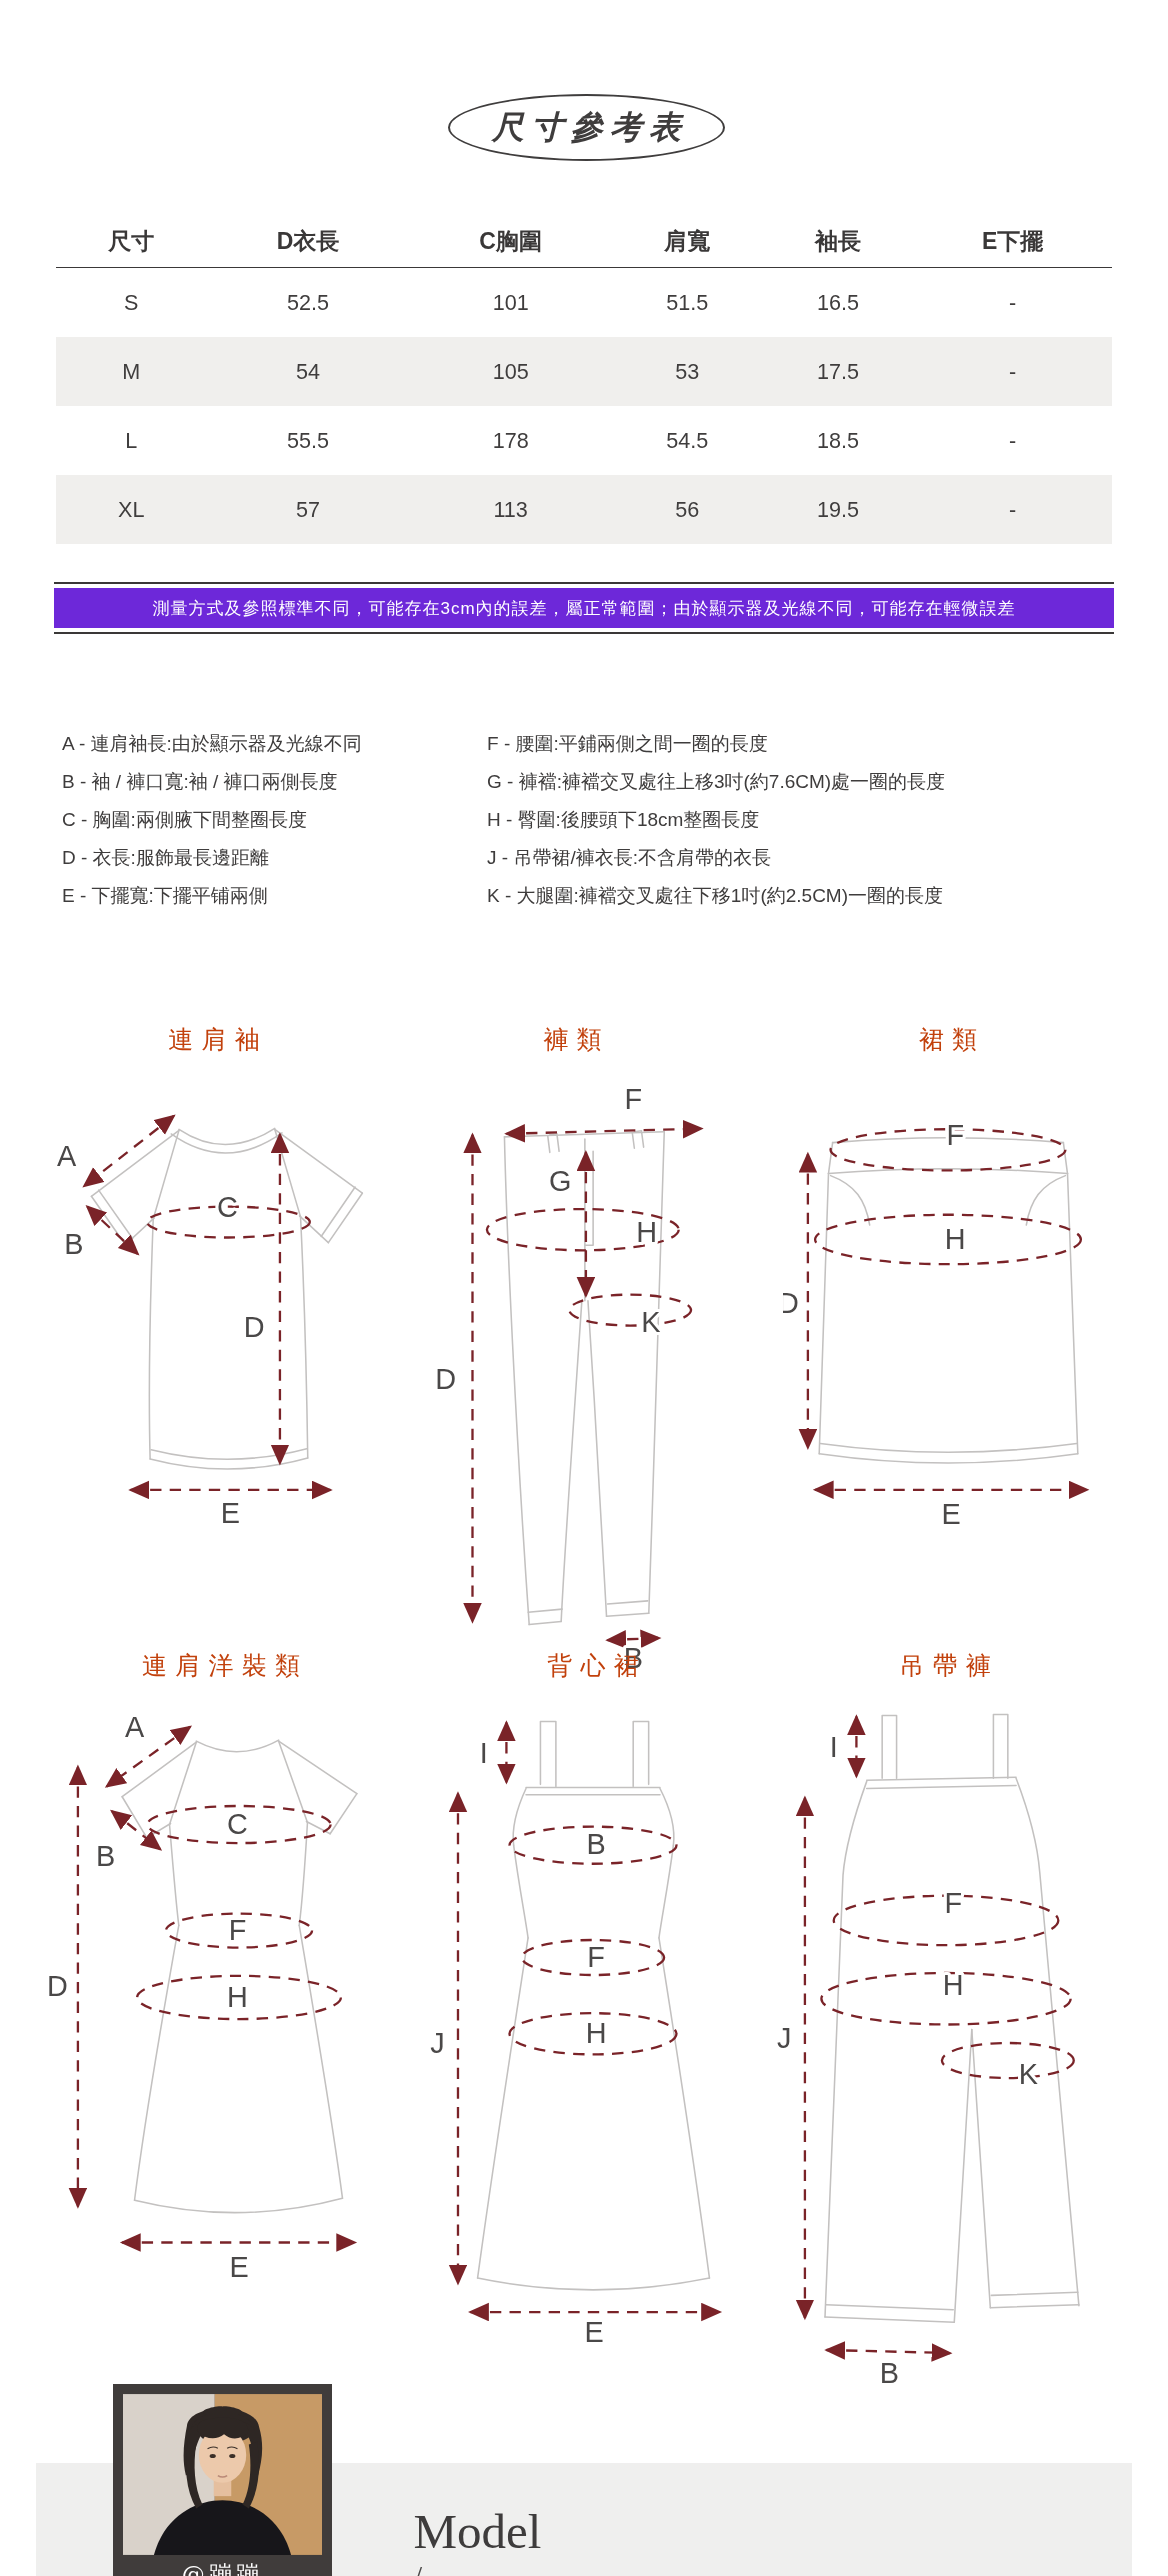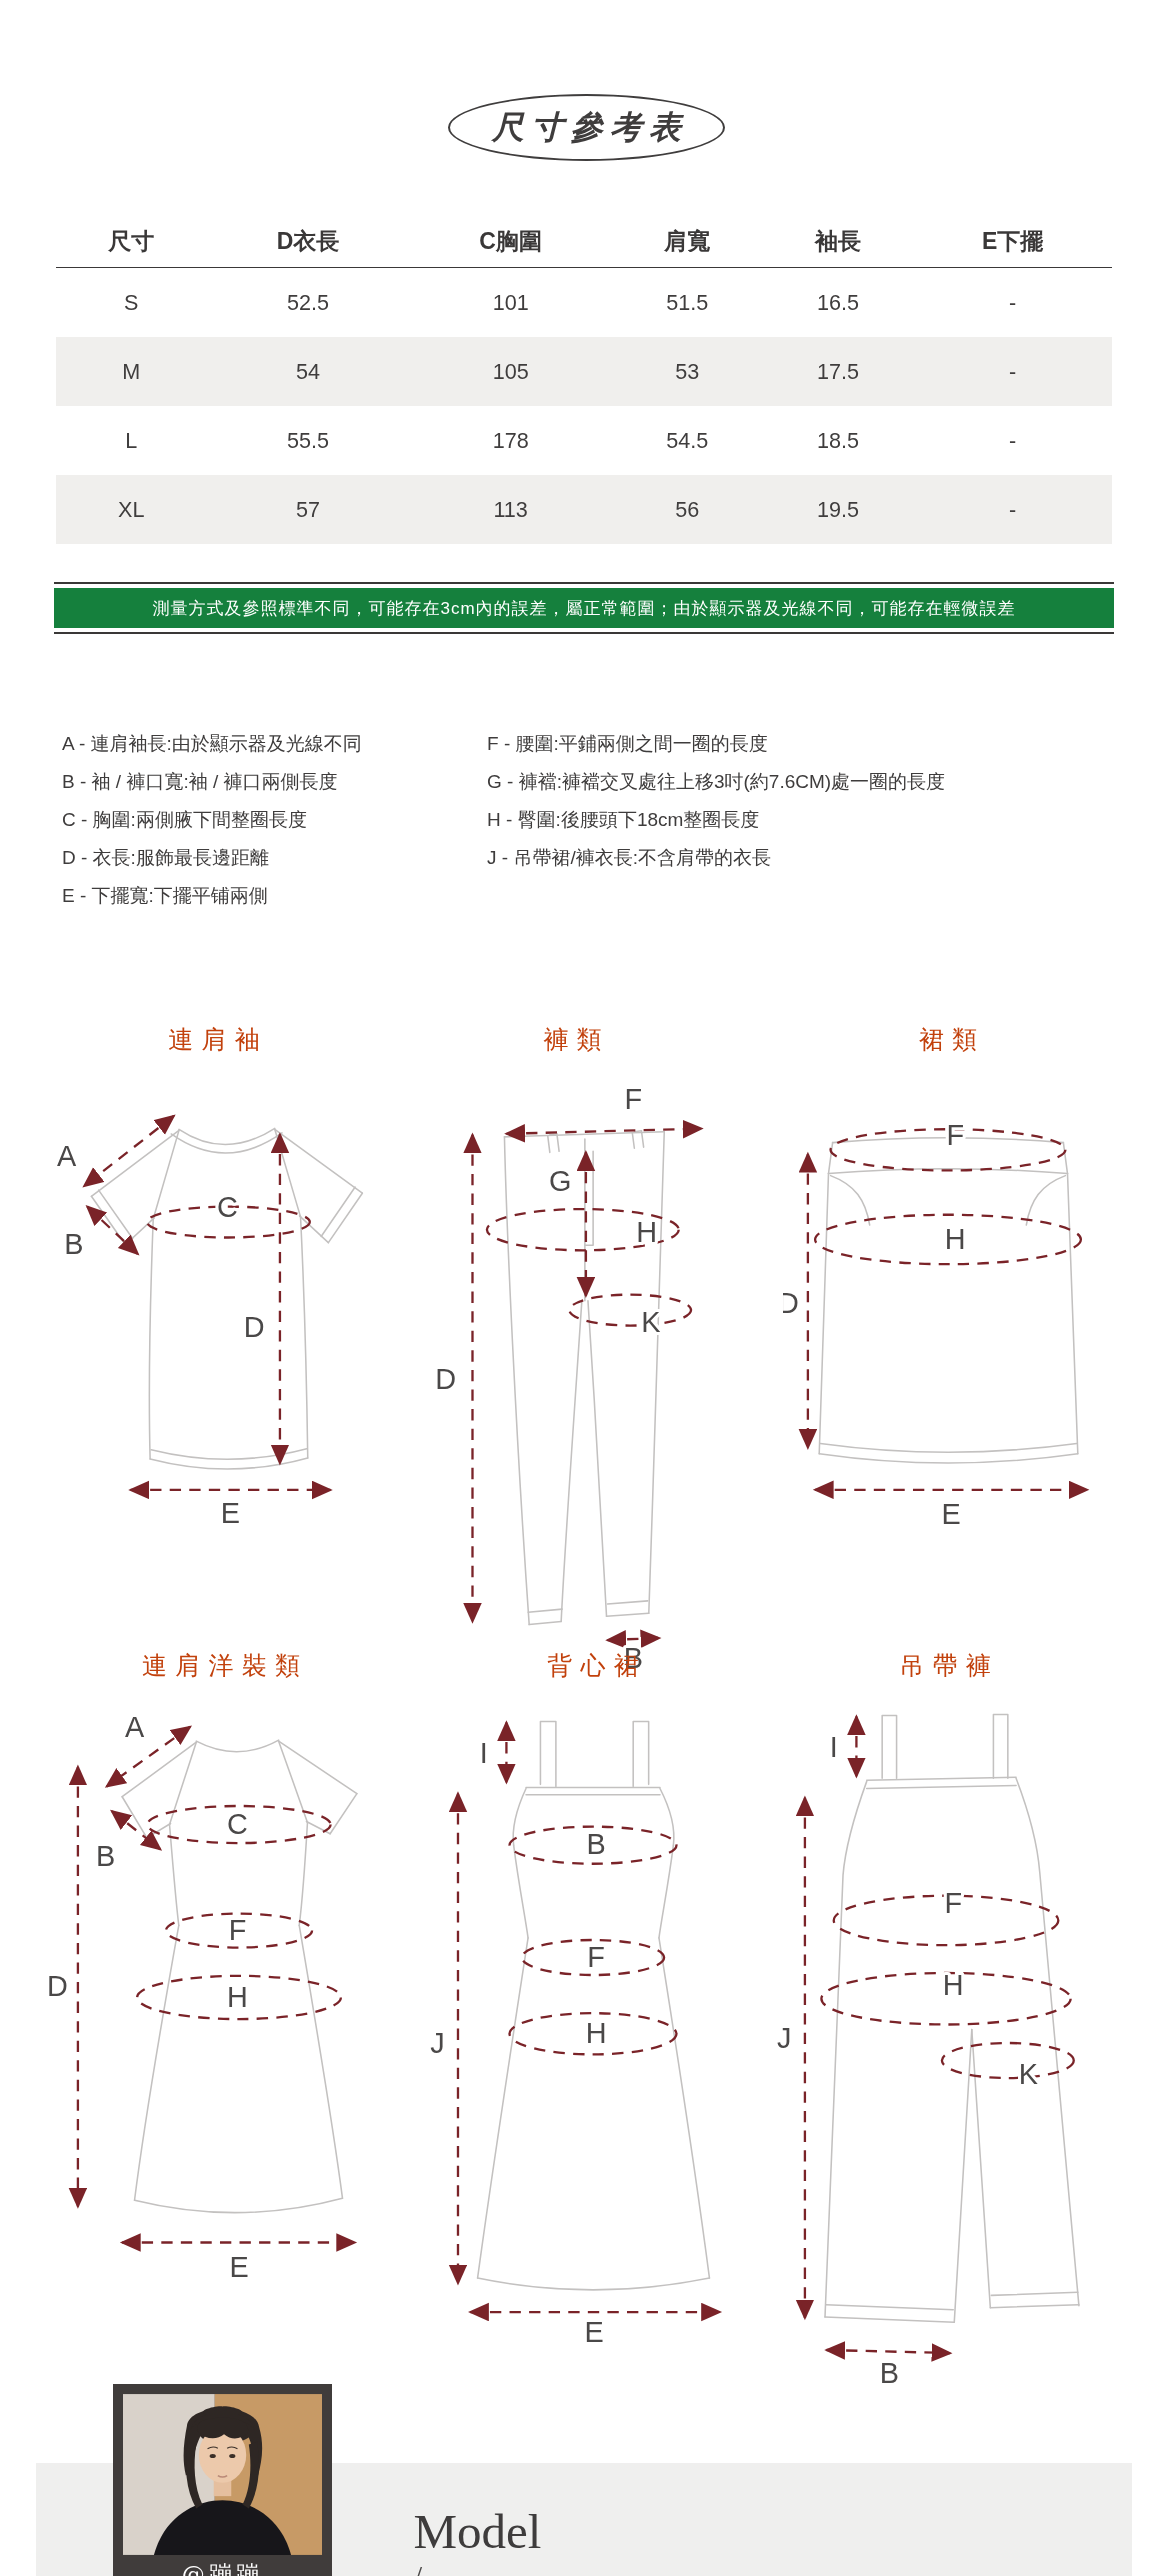--- a/index.html
+++ b/index.html
@@ -12,21 +12,21 @@
   .title-oval span{font-size:32px;font-weight:600;letter-spacing:7.2px;text-indent:7.2px;font-style:italic;}
 
   
   .size-table{position:absolute;left:56px;top:216px;width:1056px;border-collapse:collapse;}
   .size-table th{height:49px;font-size:23px;font-weight:700;color:#3a3838;border-bottom:1.5px solid #3a3838;}
   .size-table td{height:67px;font-size:21.6px;text-align:center;color:#3f3d3d;}
   .size-table tbody tr:nth-child(even){background:#f0efed;}
 
   
   .rule{position:absolute;left:54px;width:1060px;height:1.5px;background:#3a3837;}
-  .notice{position:absolute;left:54px;top:588px;width:1060px;height:40px;background:#15803d;
+  .notice{position:absolute;left:54px;top:588px;width:1060px;height:40px;background:#6d28d9;
     display:flex;align-items:center;justify-content:center;}
   .notice span{color:#ffffff;font-size:17px;letter-spacing:1px;}
 
   
   .legend-col{position:absolute;top:725px;font-size:19px;line-height:38px;color:#3e3c3c;white-space:nowrap;}
   .legend-left{left:62px;}
   .legend-right{left:487px;}
 
   
   .diag-title{position:absolute;font-size:25px;letter-spacing:8.2px;text-indent:8.2px;color:#c2410c;text-align:center;}
@@ -114,20 +114,21 @@
     <div>B - 袖 / 褲口寬:袖 / 褲口兩側長度</div>
     <div>C - 胸圍:兩側腋下間整圈長度</div>
     <div>D - 衣長:服飾最長邊距離</div>
     <div>E - 下擺寬:下擺平铺兩側</div>
   </div>
   <div class="legend-col legend-right">
     <div>F - 腰圍:平鋪兩側之間一圈的長度</div>
     <div>G - 褲襠:褲襠交叉處往上移3吋(約7.6CM)處一圈的長度</div>
     <div>H - 臀圍:後腰頭下18cm整圈長度</div>
     <div>J - 吊帶裙/褲衣長:不含肩帶的衣長</div>
+    <div>K - 大腿圍:褲襠交叉處往下移1吋(約2.5CM)一圈的長度</div>
   </div>
 
   <div class="diag-title" style="left:44px;top:1023px;width:340px">連肩袖</div>
   <div class="diag-title" style="left:428px;top:1023px;width:289px">褲類</div>
   <div class="diag-title" style="left:783px;top:1023px;width:330px">裙類</div>
 
   <svg class="diag" style="left:44px;top:1084px" width="340" height="443" viewBox="0 0 660 860">
     <defs>
         <marker id="a1" markerWidth="11" markerHeight="10" refX="8" refY="4" orient="auto-start-reverse">
       <path d="M0 0 L9 4 L0 8 Z" fill="#7a2328"></path>

